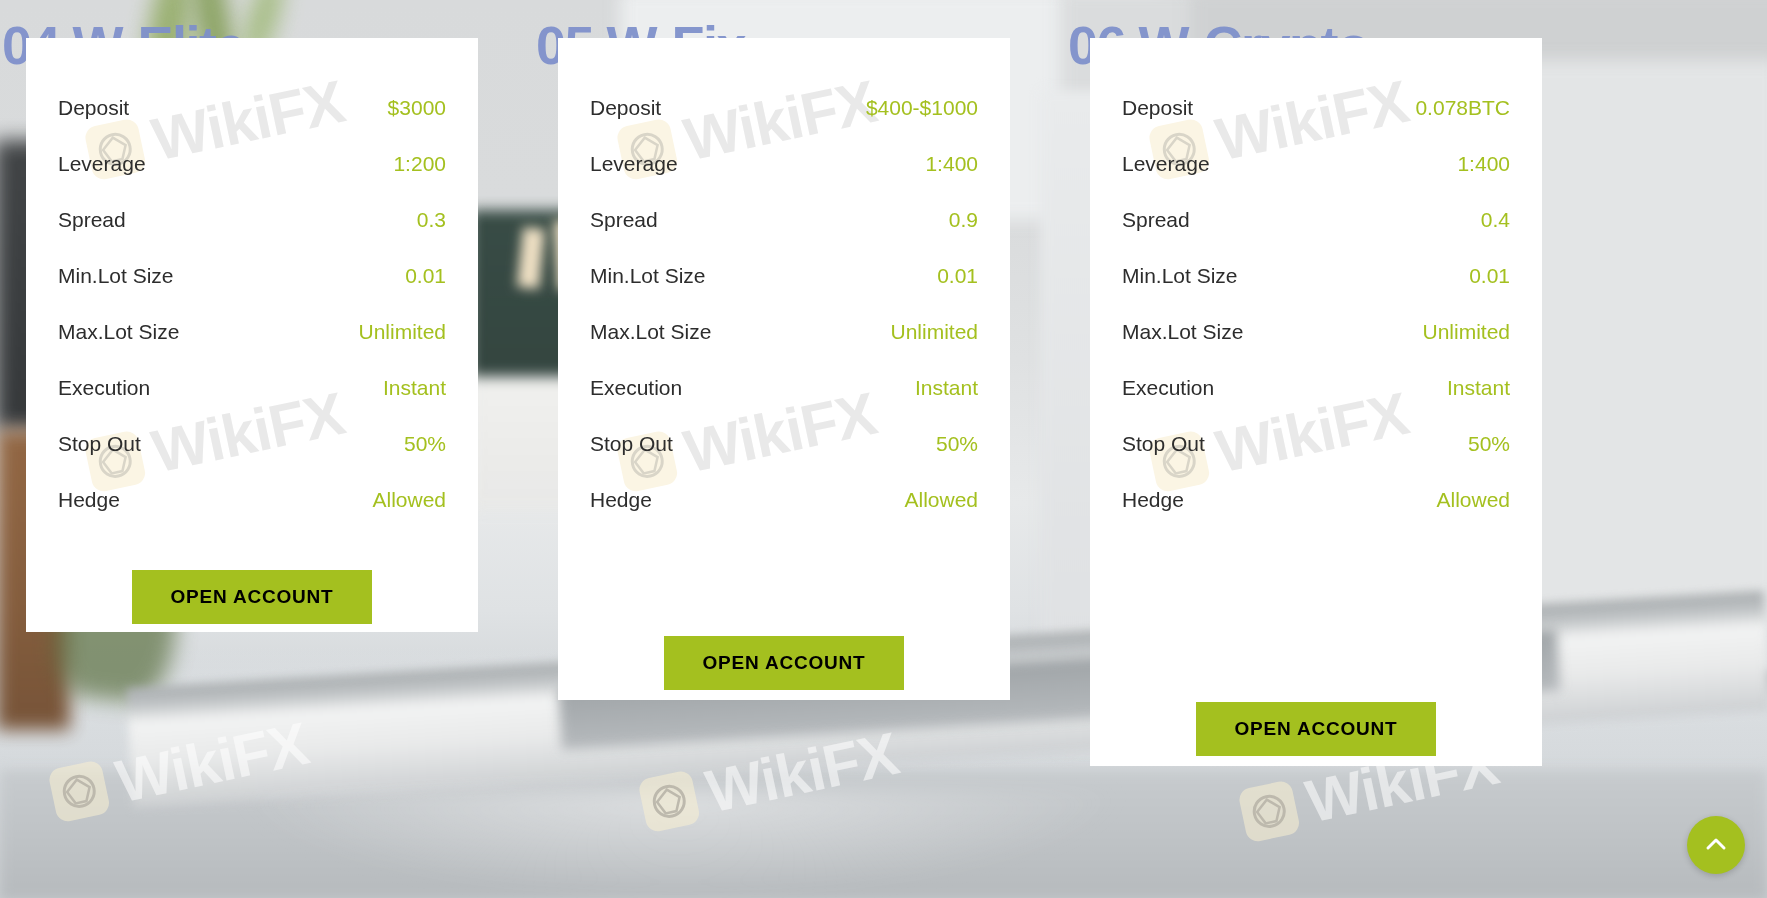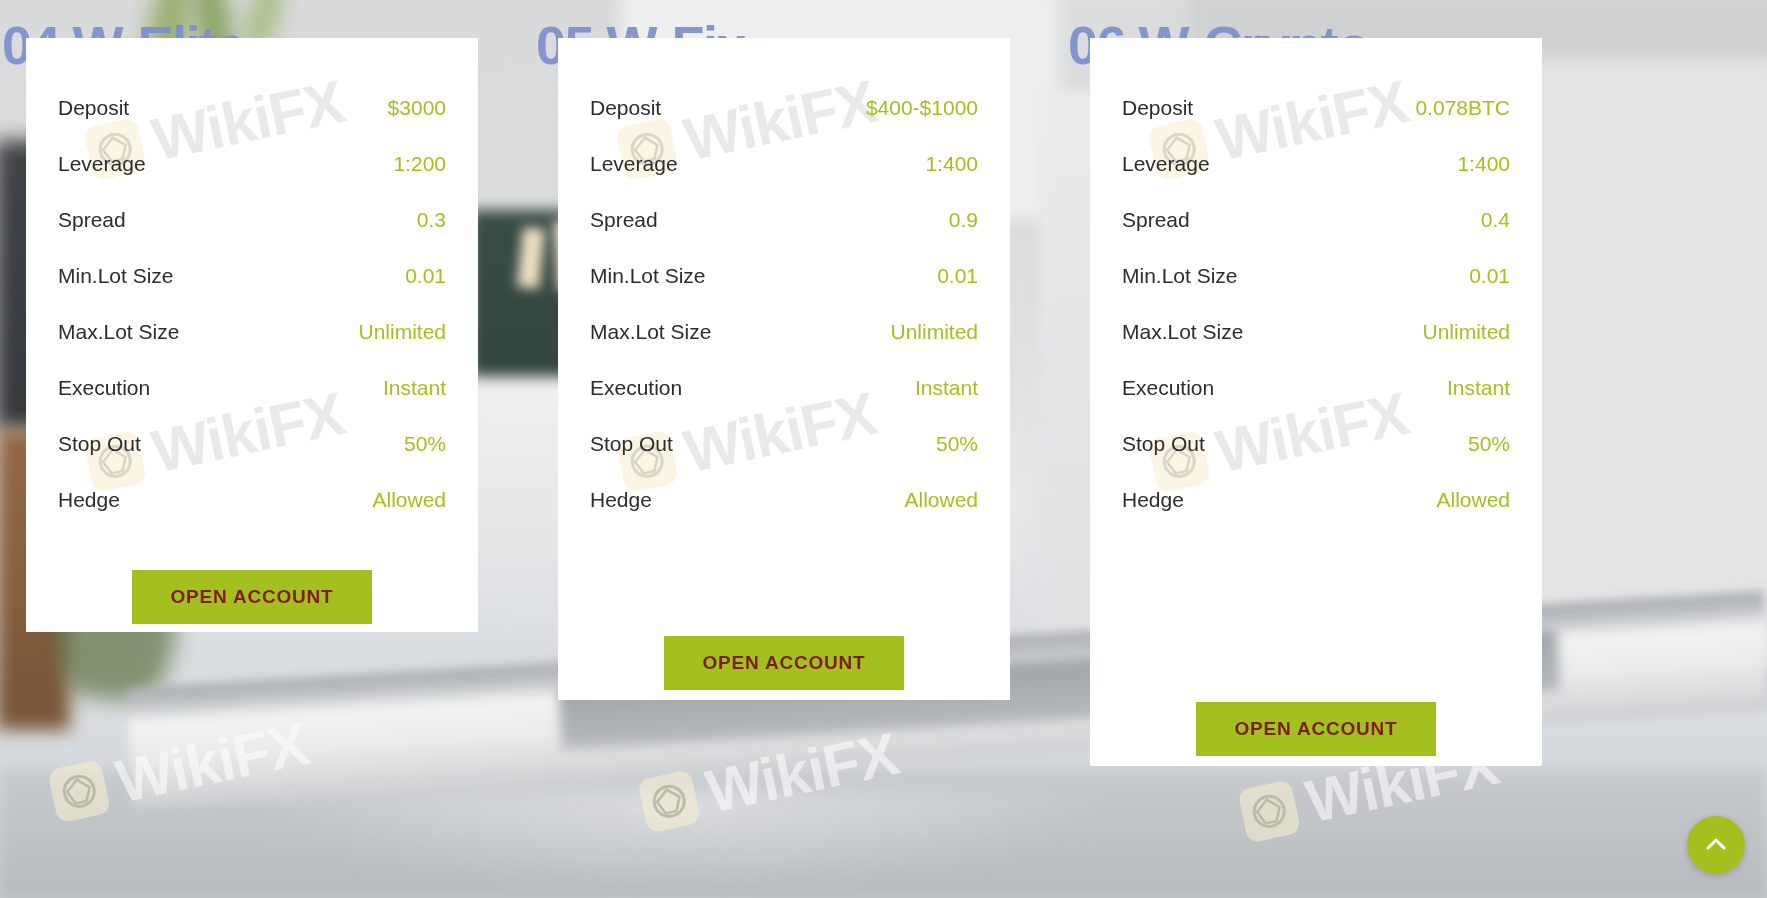--- a/index.html
+++ b/index.html
@@ -211,21 +211,21 @@
     font-size: 21px;
     color: #a4c01f;
     font-weight: 400;
   }
   .btn-wrap {
     display: flex;
     justify-content: center;
   }
   .open-account-btn {
     background: #a4c01f;
-    color: #7f1d1d;
+    color: #000000;
     border: none;
     font-family: "Liberation Sans", sans-serif;
     font-size: 19px;
     font-weight: 700;
     letter-spacing: .8px;
     width: 240px;
     height: 54px;
     cursor: pointer;
   }
 

